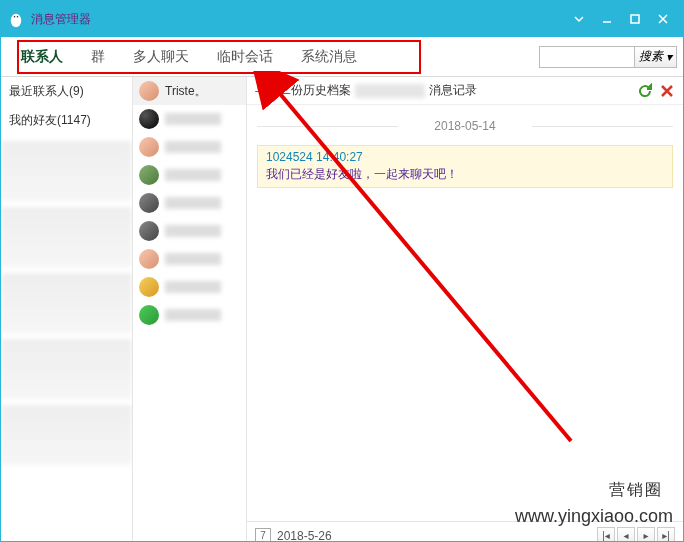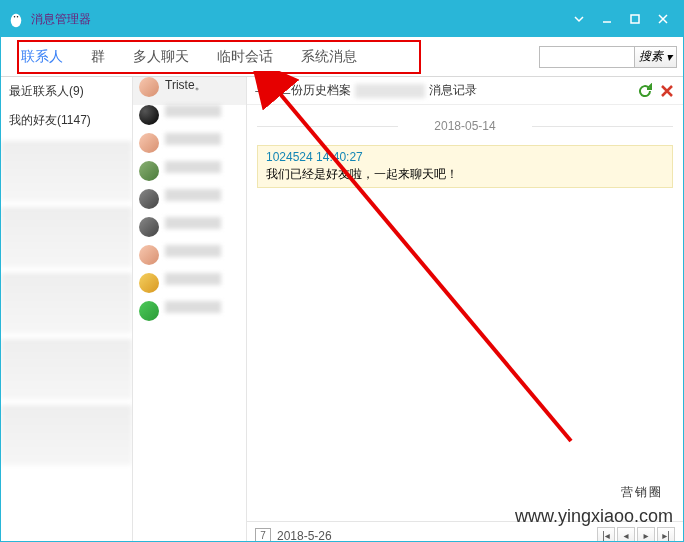--- a/index.html
+++ b/index.html
@@ -6,53 +6,53 @@
 body { background: #fff; }
 .window { width: 684px; height: 542px; border: 1px solid #29b6d8; position: relative; background: #fff; overflow: hidden; }
 .titlebar { height: 36px; background: #29b6d8; display: flex; align-items: center; color: #701a75; padding: 0 6px; }
 .titlebar .penguin { width: 18px; height: 18px; margin-right: 6px; }
 .titlebar .title { font-size: 12px; flex: 1; }
 .titlebar .win-btn { width: 28px; height: 28px; display: inline-flex; align-items: center; justify-content: center; cursor: pointer; }
 .titlebar .win-btn svg { width: 12px; height: 12px; stroke: #fff; fill: none; stroke-width: 1.5; }
 .menubar { height: 40px; display: flex; align-items: center; border-bottom: 1px solid #d9d9d9; padding: 0 6px; position: relative; }
 .menubar .tabs { display: flex; align-items: center; height: 100%; }
 .menubar .tab { padding: 0 14px; height: 100%; display: flex; align-items: center; font-size: 14px; color: #555; cursor: pointer; }
-.menubar .tab.active { color: #3b82f6; font-weight: normal; }
+.menubar .tab.active { color: #14532d; font-weight: bold; }
 .menubar .spacer { flex: 1; }
 .menubar .red-box { position: absolute; left: 16px; top: 3px; width: 404px; height: 34px; border: 2px solid #e60000; pointer-events: none; }
 .searchwrap { display: flex; align-items: center; }
 .searchbox { width: 96px; height: 22px; border: 1px solid #bcbcbc; font-size: 12px; padding: 0 4px; outline: none; }
 .searchbtn { height: 22px; border: 1px solid #bcbcbc; border-left: none; font-size: 12px; padding: 0 4px; display: flex; align-items: center; cursor: pointer; background: linear-gradient(#fff,#eee); font-style: italic; }
 .searchbtn .caret { margin-left: 3px; }
 .body { display: flex; height: calc(100% - 28px - 40px); }
 .side1 { width: 132px; border-right: 1px solid #e5e5e5; overflow: hidden; }
 .side1 .group { font-size: 12px; color: #333; padding: 6px 8px; cursor: pointer; }
 .side1 .blur { height: 60px; margin: 6px 0; background: linear-gradient(#eee,#f6f6f6); filter: blur(2px); }
 .side2 { width: 114px; border-right: 1px solid #e5e5e5; overflow: hidden; }
-.side2 .contact { display: flex; height: 28px; padding: 0 6px; font-size: 12px; color: #333; cursor: pointer; }
+.side2 .contact { display: flex; align-items: center; height: 28px; padding: 0 6px; font-size: 12px; color: #333; cursor: pointer; }
 .side2 .contact.sel { background: #f2f2f2; }
 .side2 .contact .avatar { width: 20px; height: 20px; border-radius: 50%; margin-right: 6px; flex-shrink: 0; }
 .side2 .contact .blurbar { width: 56px; height: 12px; background: #ddd; filter: blur(2px); }
 .main { flex: 1; display: flex; flex-direction: column; position: relative; }
 .main-header { height: 28px; display: flex; align-items: center; font-size: 12px; color: #333; padding: 0 8px; border-bottom: 1px solid #eee; }
 .main-header .hblur { display:inline-block; width: 70px; height: 14px; background: #e5e5e5; filter: blur(2px); margin: 0 4px; }
 .main-header .actions { margin-left: auto; display: flex; gap: 6px; }
 .main-header .ic { width: 16px; height: 16px; cursor: pointer; display:inline-flex; align-items:center; justify-content:center; }
 .chat { flex: 1; overflow: auto; padding: 6px 10px; position: relative; }
 .date-divider { text-align: center; font-size: 12px; color: #8a8a8a; margin: 8px 0 12px; position: relative; }
 .date-divider::before, .date-divider::after { content:""; position:absolute; top:50%; width:34%; height:1px; background:#e5e5e5; }
 .date-divider::before { left:0; } .date-divider::after { right:0; }
 .msg { background: #fff9e0; border: 1px solid #f0e6b0; padding: 4px 8px; font-size: 12px; }
 .msg .meta { color: #1386b5; }
-.msg .txt { color: #000000; margin-top: 2px; }
+.msg .txt { color: #4c1d95; margin-top: 2px; }
 .footer { height: 28px; border-top: 1px solid #e5e5e5; display: flex; align-items: center; font-size: 12px; color: #555; padding: 0 8px; }
 .footer .cal { width:16px; height:16px; border:1px solid #aaa; display:inline-flex; align-items:center; justify-content:center; font-size:10px; color:#666; margin-right:6px; cursor:pointer; }
 .footer .pager { margin-left:auto; display:flex; gap:2px; }
 .footer .pgbtn { width:18px; height:18px; border:1px solid #ccc; background:linear-gradient(#fff,#eee); display:inline-flex; align-items:center; justify-content:center; cursor:pointer; font-size:10px; color:#555; }
-.watermark1 { position:absolute; right:20px; bottom:40px; font-size:12px; color:#333; font-family:"SimSun"; letter-spacing:2px; }
+.watermark1 { position:absolute; right:20px; bottom:40px; font-size:16px; color:#333; font-family:"SimSun"; letter-spacing:2px; }
 .watermark2 { position:absolute; right:10px; bottom:14px; font-size:18px; color:#333; font-family:Arial; }
 .arrow { position:absolute; left:250px; top:70px; width:350px; height:380px; pointer-events:none; z-index:5; }
 .av-penguin { background: radial-gradient(circle at 30% 30%, #555, #000); }
 .av-a { background: linear-gradient(135deg,#f8c8b0,#d89070); }
 .av-b { background: linear-gradient(135deg,#8bb174,#4a7a3a); }
 .av-c { background: linear-gradient(135deg,#888,#444); }
 .av-d { background: linear-gradient(135deg,#f5d060,#d89820); }
 .av-e { background: linear-gradient(135deg,#4ecb5a,#2a9a36); }
 </style>
 </head>

